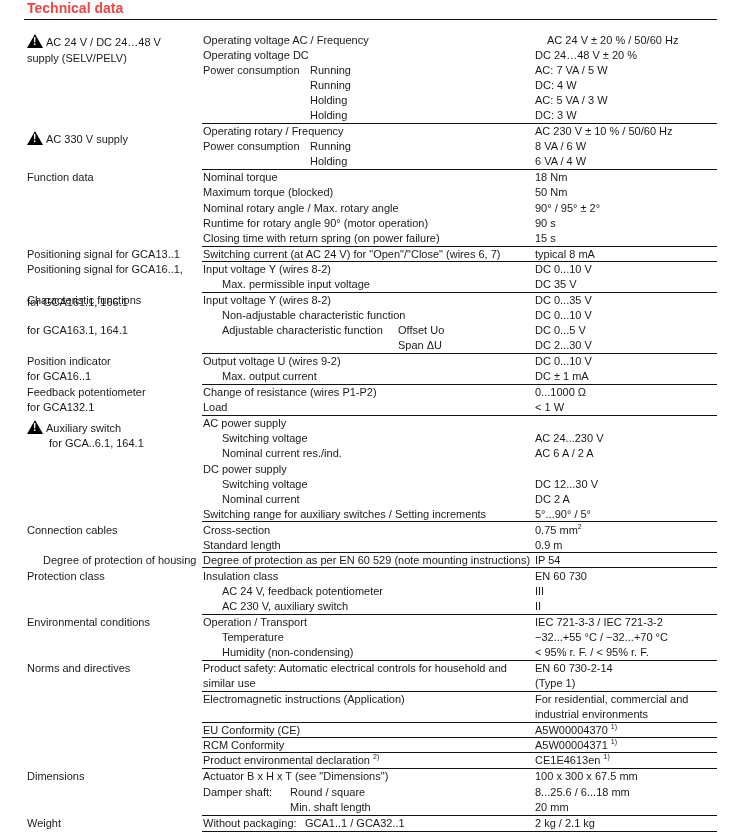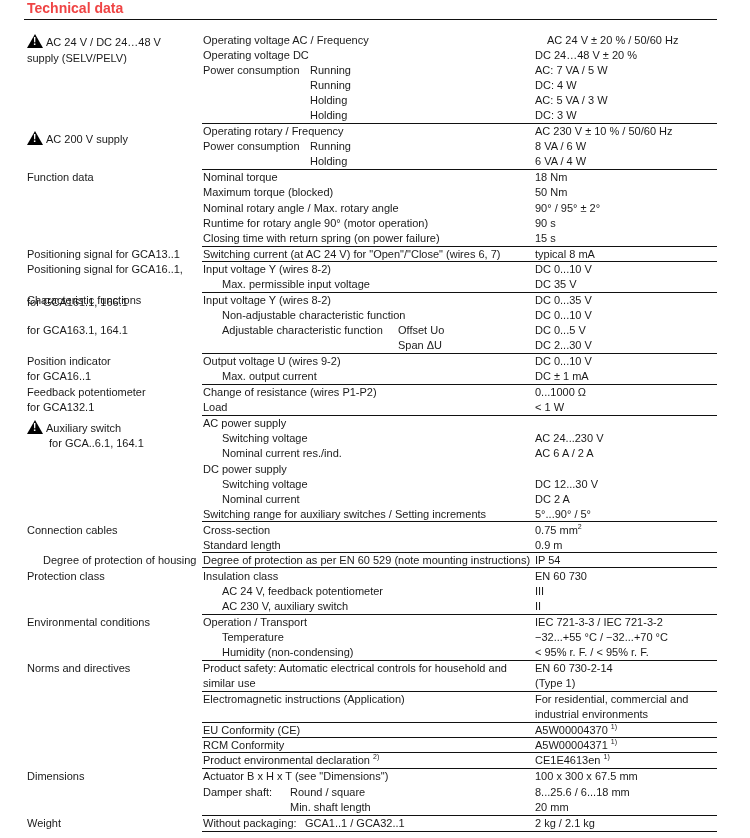--- a/index.html
+++ b/index.html
@@ -34,21 +34,21 @@
 <div class="t" style="left:535px;top:64px;">AC: 7 VA / 5 W</div>
 <div class="t" style="left:310px;top:79px;">Running</div>
 <div class="t" style="left:535px;top:79px;">DC: 4 W</div>
 <div class="t" style="left:310px;top:94px;">Holding</div>
 <div class="t" style="left:535px;top:94px;">AC: 5 VA / 3 W</div>
 <div class="t" style="left:310px;top:109px;">Holding</div>
 <div class="t" style="left:535px;top:109px;">DC: 3 W</div>
 <div class="sep" style="top:123px;"></div>
 
 <div class="t" style="left:27px;top:131px;">
-  <span class="warn"></span><span>AC 200 V supply</span>
+  <span class="warn"></span><span>AC 330 V supply</span>
 </div>
 <div class="t" style="left:203px;top:125px;">Operating rotary / Frequency</div>
 <div class="t" style="left:535px;top:125px;">AC 230 V ± 10 % / 50/60 Hz</div>
 <div class="t" style="left:203px;top:140px;">Power consumption</div>
 <div class="t" style="left:310px;top:140px;">Running</div>
 <div class="t" style="left:535px;top:140px;">8 VA / 6 W</div>
 <div class="t" style="left:310px;top:155px;">Holding</div>
 <div class="t" style="left:535px;top:155px;">6 VA / 4 W</div>
 <div class="sep" style="top:169px;"></div>
 

